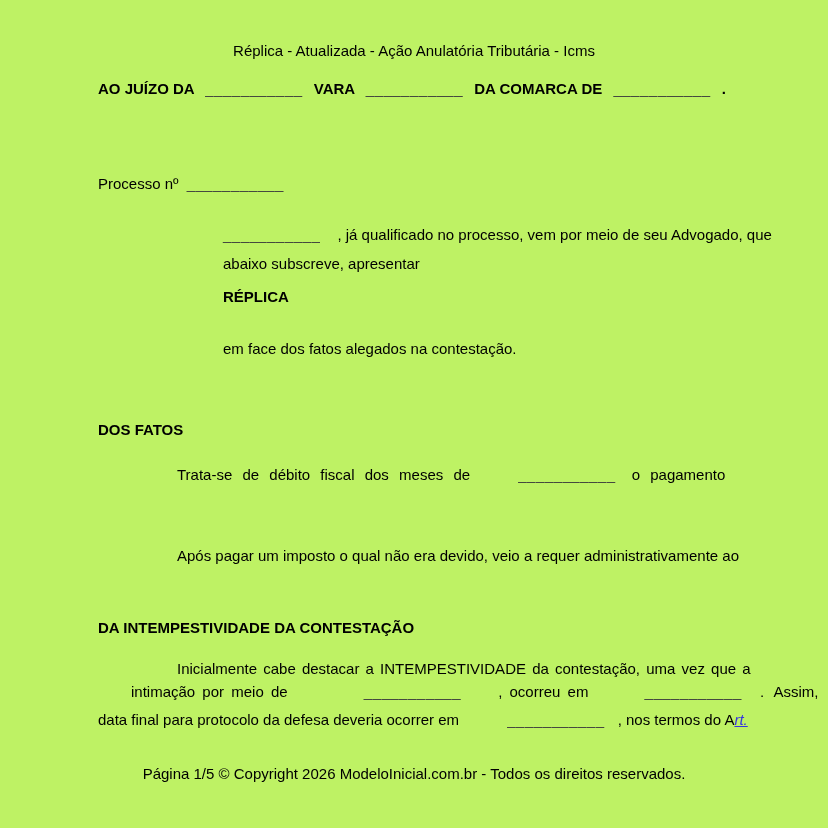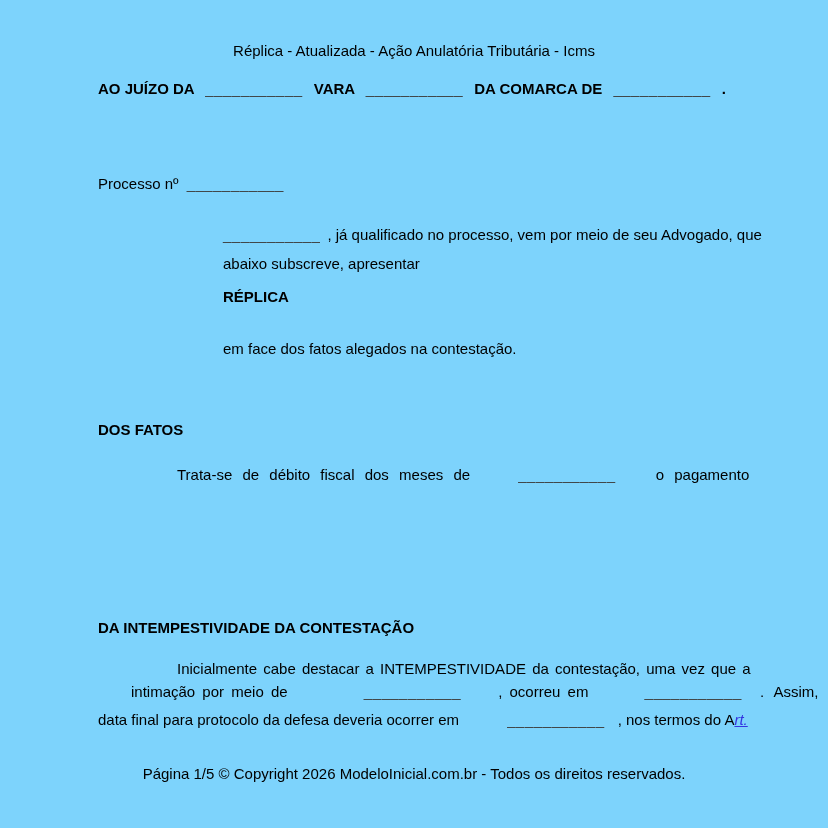--- a/index.html
+++ b/index.html
@@ -4,21 +4,21 @@
 <style>
   html, body {
     margin: 0;
     padding: 0;
     background: #ffffff;
   }
   .page {
     position: relative;
     width: 828px;
     height: 828px;
-    background: #7dd3fc;
+    background: #bef264;
     font-family: "Liberation Sans", "DejaVu Sans", sans-serif;
     font-size: 15px;
     color: #000000;
     overflow: hidden;
   }
   .line {
     position: absolute;
     white-space: nowrap;
     line-height: 17px;
   }
@@ -60,36 +60,37 @@
     <span>.</span>
   </div>
 
   <div class="line" style="top:175px;left:98px">
     <span>Processo nº</span>
     <span class="blank" style="margin-left:4px">___________</span>
   </div>
 
   <div class="line" style="top:226px;left:223px">
     <span class="blank">___________</span>
-    <span style="margin-left:3px">, já qualificado no processo, vem por meio de seu Advogado, que</span>
+    <span style="margin-left:13px">, já qualificado no processo, vem por meio de seu Advogado, que</span>
   </div>
   <div class="line" style="top:255px;left:223px">abaixo subscreve, apresentar</div>
 
   <div class="line bold" style="top:288px;left:223px;width:505px;text-align:left">RÉPLICA</div>
 
   <div class="line" style="top:340px;left:223px">em face dos fatos alegados na contestação.</div>
 
   <div class="line bold" style="top:421px;left:98px">DOS FATOS</div>
 
   <div class="line" style="top:466px;left:177px">
     <span class="ws6">Trata-se de débito fiscal dos meses de</span>
     <span class="blank" style="margin-left:44px">___________</span>
-    <span class="ws6" style="margin-left:36px">o pagamento</span>
+    <span class="ws6" style="margin-left:12px">o pagamento</span>
   </div>
 
+  <div class="line" style="top:547px;left:177px">Após pagar um imposto o qual não era devido, veio a requer administrativamente ao</div>
 
   <div class="line bold" style="top:619px;left:98px">DA INTEMPESTIVIDADE DA CONTESTAÇÃO</div>
 
   <div class="line ws2" style="top:660px;left:177px">Inicialmente cabe destacar a INTEMPESTIVIDADE da contestação, uma vez que a</div>
   <div class="line" style="top:683px;left:98px">
     <span class="ws3">intimação por meio de</span>
     <span class="blank" style="margin-left:72px">___________</span>
     <span class="ws3">, ocorreu em</span>
     <span class="blank" style="margin-left:52px">___________</span>
     <span class="ws6" style="margin-left:14px">. Assim, a</span>

